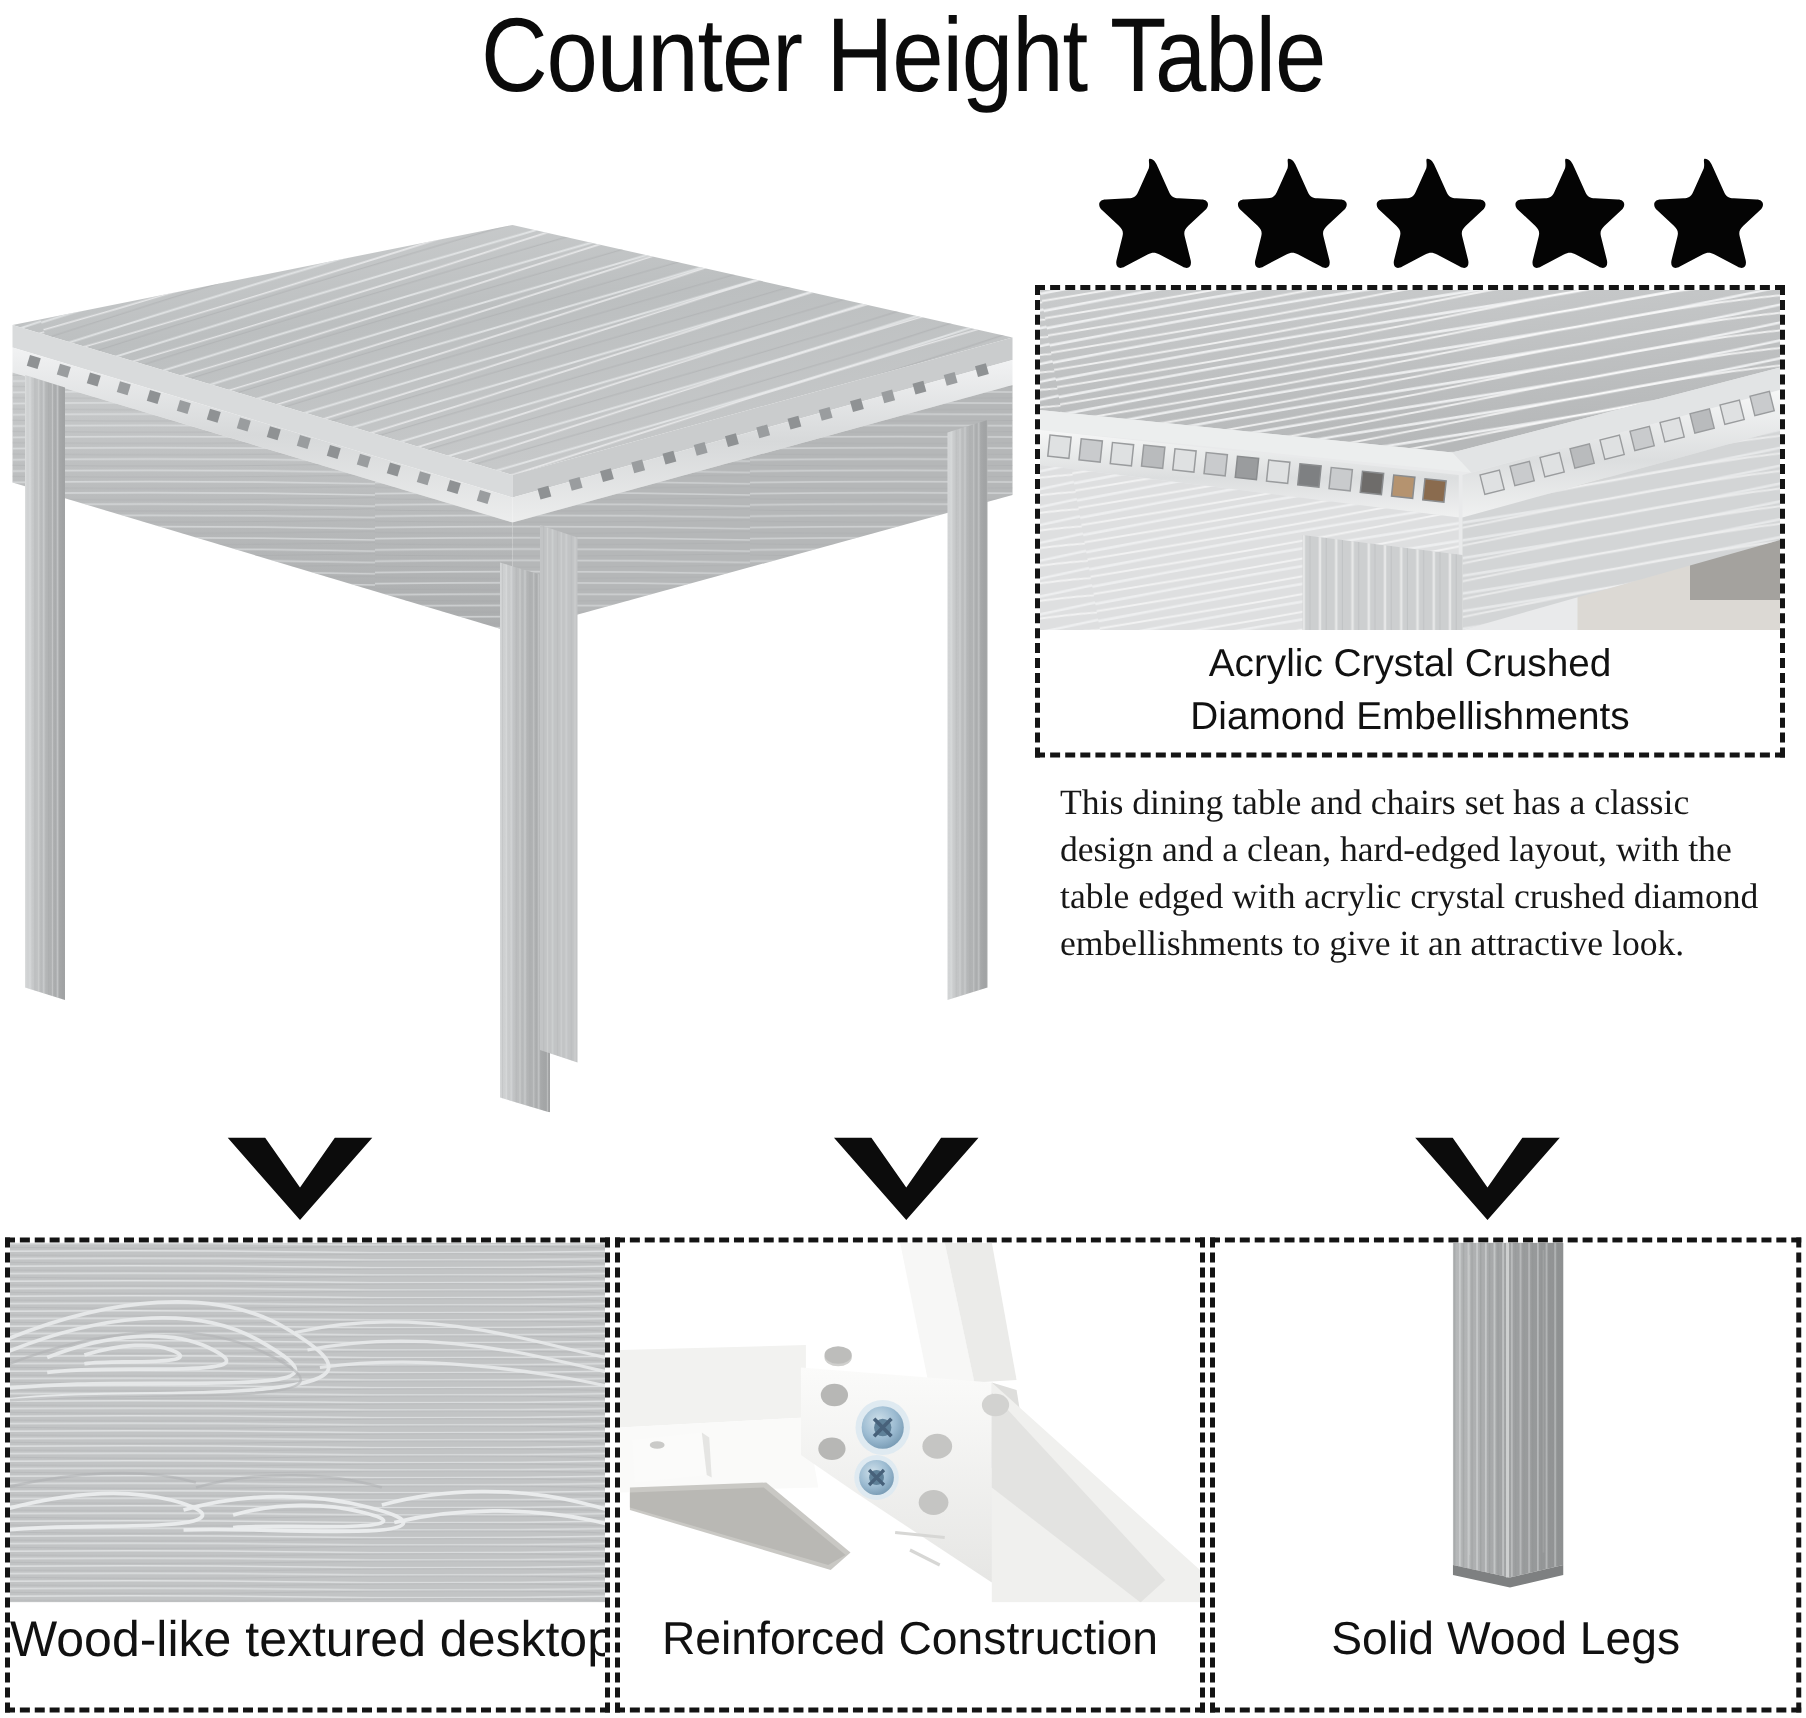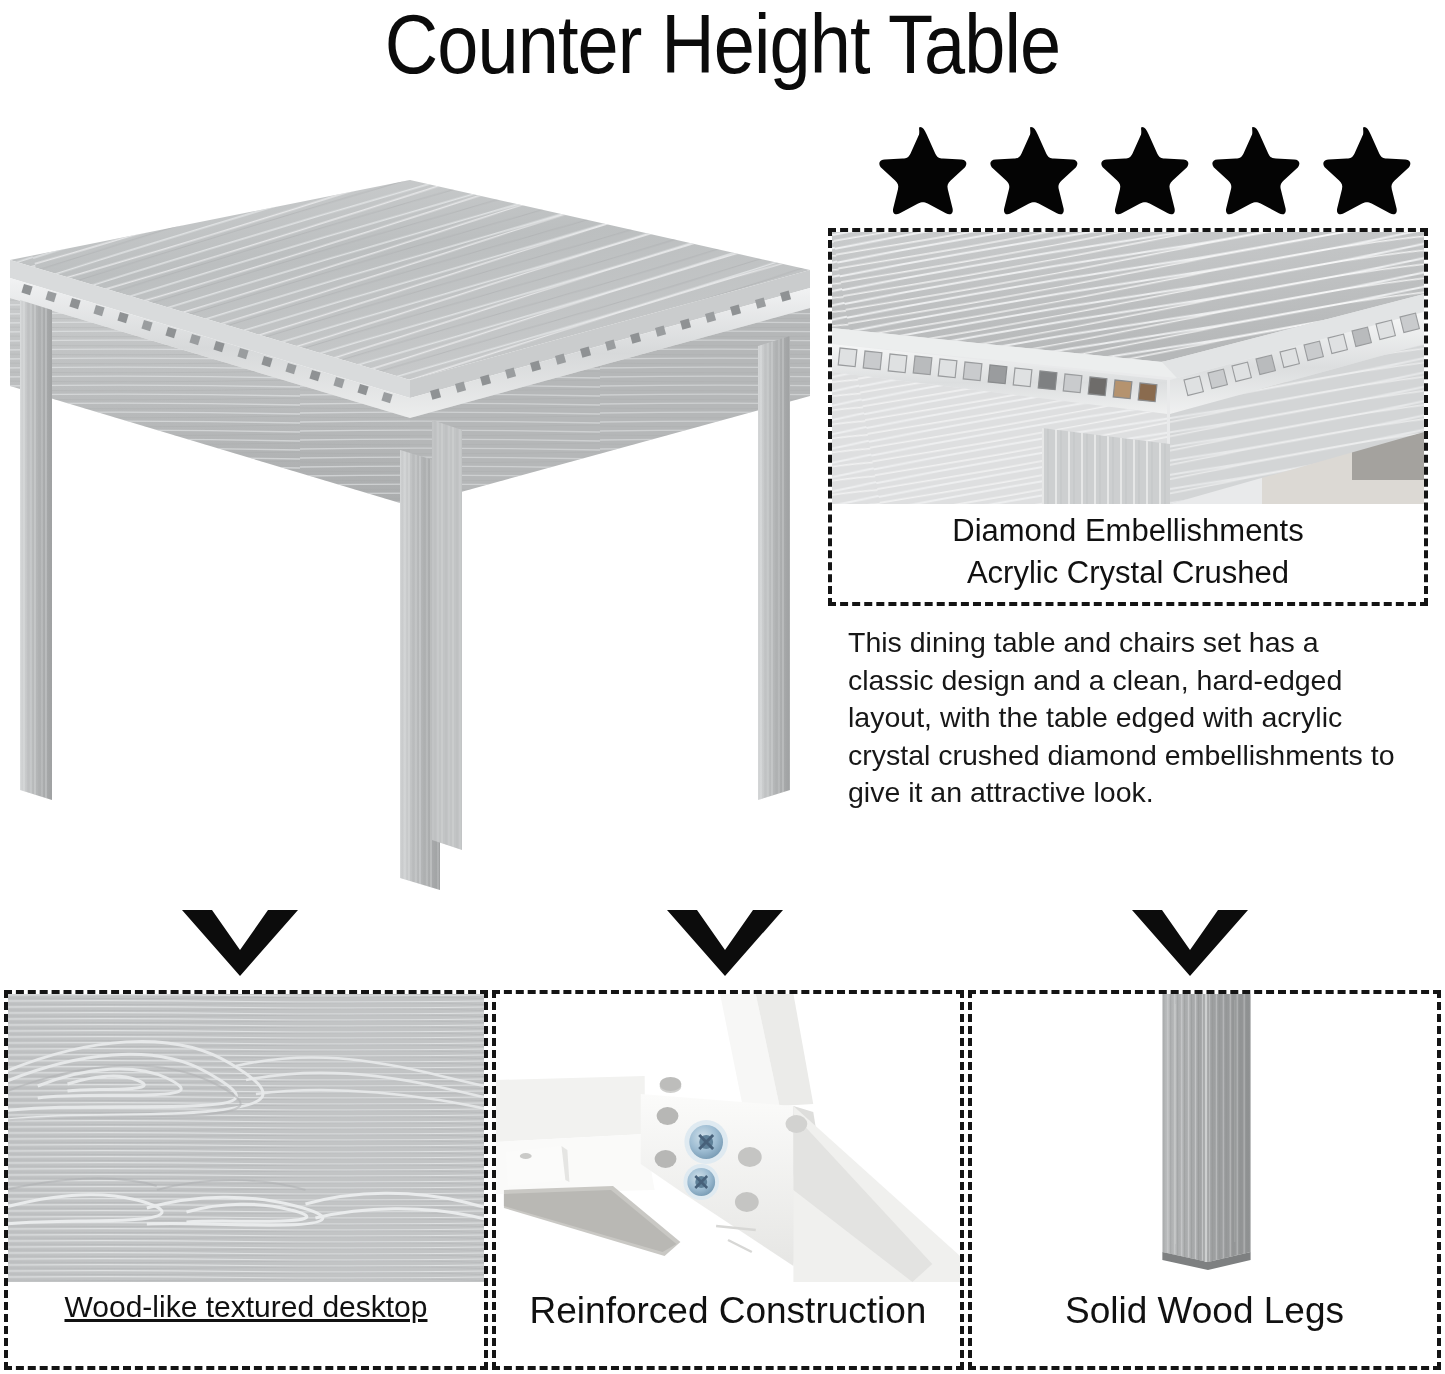--- a/index.html
+++ b/index.html
@@ -90,20 +90,21 @@
 
   
   #blurb {
     position: absolute;
     left: 848px;
     top: 624px;
     width: 560px;
     font-size: 28.5px;
     line-height: 37.5px;
     color: #171717;
+    font-family: Liberation Serif, serif;
   }
 
   
   .arrow {
     position: absolute;
     width: 116px;
     height: 66px;
   }
   .arrow svg { display: block; width: 100%; height: 100%; }
   #arrow-1 { left: 182px; top: 910px; }
@@ -135,21 +136,21 @@
 
   .panel-caption {
     position: absolute;
     left: 0;
     top: 296px;
     width: 100%;
     text-align: center;
     color: #111111;
     white-space: nowrap;
   }
-  #cap-1 { font-size: 30px; text-decoration: underline; }
+  #cap-1 { font-size: 40px; }
   #cap-2 { font-size: 37px; }
   #cap-3 { font-size: 37px; }
 </style>
 </head>
 <body>
 
 <div id="page">
 
   <div id="title">Counter Height Table</div>
 
@@ -365,22 +366,22 @@
         <polygon points="0,140 335,182 335,272 0,272" fill="url(#dGrain)" opacity="0.85"></polygon>
 
         <polygon points="338,182 592,112 592,200 338,272" fill="#d3d5d6"></polygon>
         <polygon points="338,182 592,112 592,200 338,272" fill="url(#dGrain)" opacity="0.7"></polygon>
 
         <polygon points="210,196 338,212 338,272 210,272" fill="#cdcfd0"></polygon>
         <polygon points="210,196 338,212 338,272 210,272" fill="url(#dGrainV)" opacity="0.8"></polygon>
       </svg>
     </div>
     <div id="detail-caption">
+      <div>Acrylic Crystal Crushed</div>
       <div>Diamond Embellishments</div>
-      <div>Acrylic Crystal Crushed</div>
     </div>
   </div>
 
   <div id="blurb">This dining table and chairs set has a classic design and a clean, hard-edged layout, with the table edged with acrylic crystal crushed diamond embellishments to give it an attractive look.</div>
 
   <div class="arrow" id="arrow-1">
     <svg viewBox="0 0 116 66">
         <polygon points="0,0 30,0 58,40 86,0 116,0 58,66" fill="#0c0c0c"></polygon>
       </svg>
   </div>

